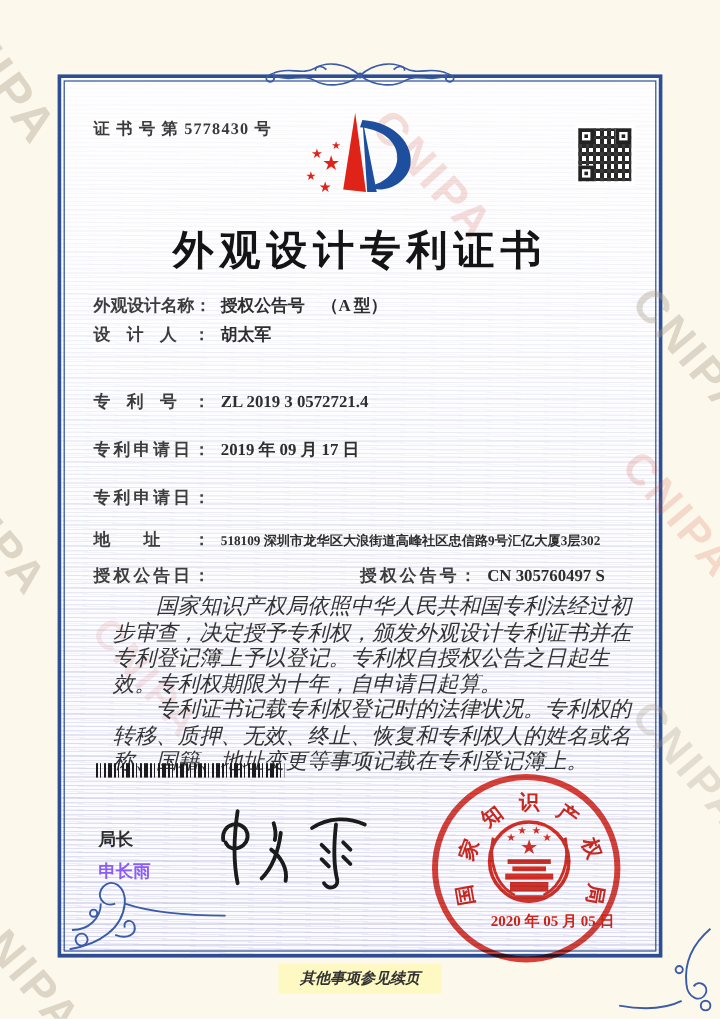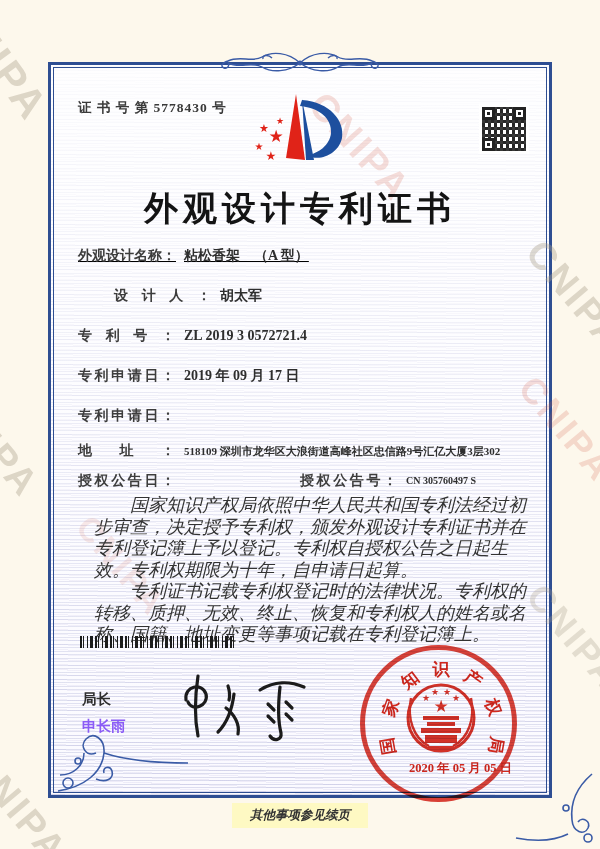--- a/index.html
+++ b/index.html
@@ -44,25 +44,25 @@
   .finder{position:absolute;width:13px;height:13px;border:3px solid #111;box-sizing:border-box;background:#fff;}
   .finder::after{content:'';position:absolute;inset:2px;background:#111;}
   .f-tl{left:0;top:0;} .f-tr{right:0;top:0;} .f-bl{left:0;bottom:0;}
   .title{position:absolute;left:0;right:0;top:186px;z-index:2;text-align:center;
     font-size:34px;font-weight:bold;letter-spacing:5px;color:#141414;}
   
   .frow{position:absolute;left:78px;width:450px;z-index:2;display:flex;align-items:baseline;line-height:20px;}
   .flabel{display:inline-block;width:97px;flex:none;text-align:justify;text-align-last:justify;
     font-size:14px;font-weight:600;color:#3d3d3d;white-space:pre;}
   .fvalue{margin-left:9px;font-size:14px;color:#2e2e2e;font-weight:600;white-space:nowrap;}
-  .r1{top:246px;text-decoration:underline;} .r2{top:286px;margin-left:36px;} .r3{top:326px;} .r4{top:366px;} .r5{top:406px;}
+  .r1{top:246px;} .r2{top:270px;} .r3{top:326px;} .r4{top:366px;} .r5{top:406px;}
   .r6{top:441px;} .r6 .fvalue{font-size:11px;letter-spacing:0;}
   .r7{top:471px;}
   .grant2{position:absolute;left:222px;top:0;display:flex;align-items:center;}
-  .grant2 .fvalue{font-size:10px;}
+  .grant2 .fvalue{font-size:14px;}
   
   .body-text{position:absolute;left:78px;top:495px;width:447px;z-index:2;
     font-size:18px;line-height:21.5px;color:#333;font-style:italic;font-weight:500;margin-left:16px;}
   .body-text p{margin:0;text-indent:2em;}
   
   .barcode{position:absolute;left:80px;top:636px;width:157px;height:12px;z-index:2;
     background:repeating-linear-gradient(90deg,#1c1c1c 0 2px,transparent 2px 3px,#1c1c1c 3px 4px,transparent 4px 7px,#1c1c1c 7px 8px,transparent 8px 10px,#1c1c1c 10px 13px,transparent 13px 15px);}
   .director-title{position:absolute;left:82px;top:690px;z-index:2;font-size:14.5px;font-weight:600;color:#2d2d2d;}
   .director-name{position:absolute;left:82px;top:717px;z-index:2;font-size:14.5px;font-weight:600;color:#8b5cf6;}
   .signature{position:absolute;left:168px;top:662px;z-index:3;}
@@ -141,21 +141,21 @@
     <span class="finder f-tl"></span>
     <span class="finder f-tr"></span>
     <span class="finder f-bl"></span>
   </div>
 </div>
 
 <div class="title">外观设计专利证书</div>
 
 <div class="frow r1">
   <span class="flabel">外观设计名称：</span>
-  <span class="fvalue">粘松香架　（A 型）</span>
+  <span class="fvalue">授权公告号　（A 型）</span>
 </div>
 <div class="frow r2">
   <span class="flabel">设计人：</span>
   <span class="fvalue">胡太军</span>
 </div>
 <div class="frow r3">
   <span class="flabel">专利号：</span>
   <span class="fvalue">ZL 2019 3 0572721.4</span>
 </div>
 <div class="frow r4">

